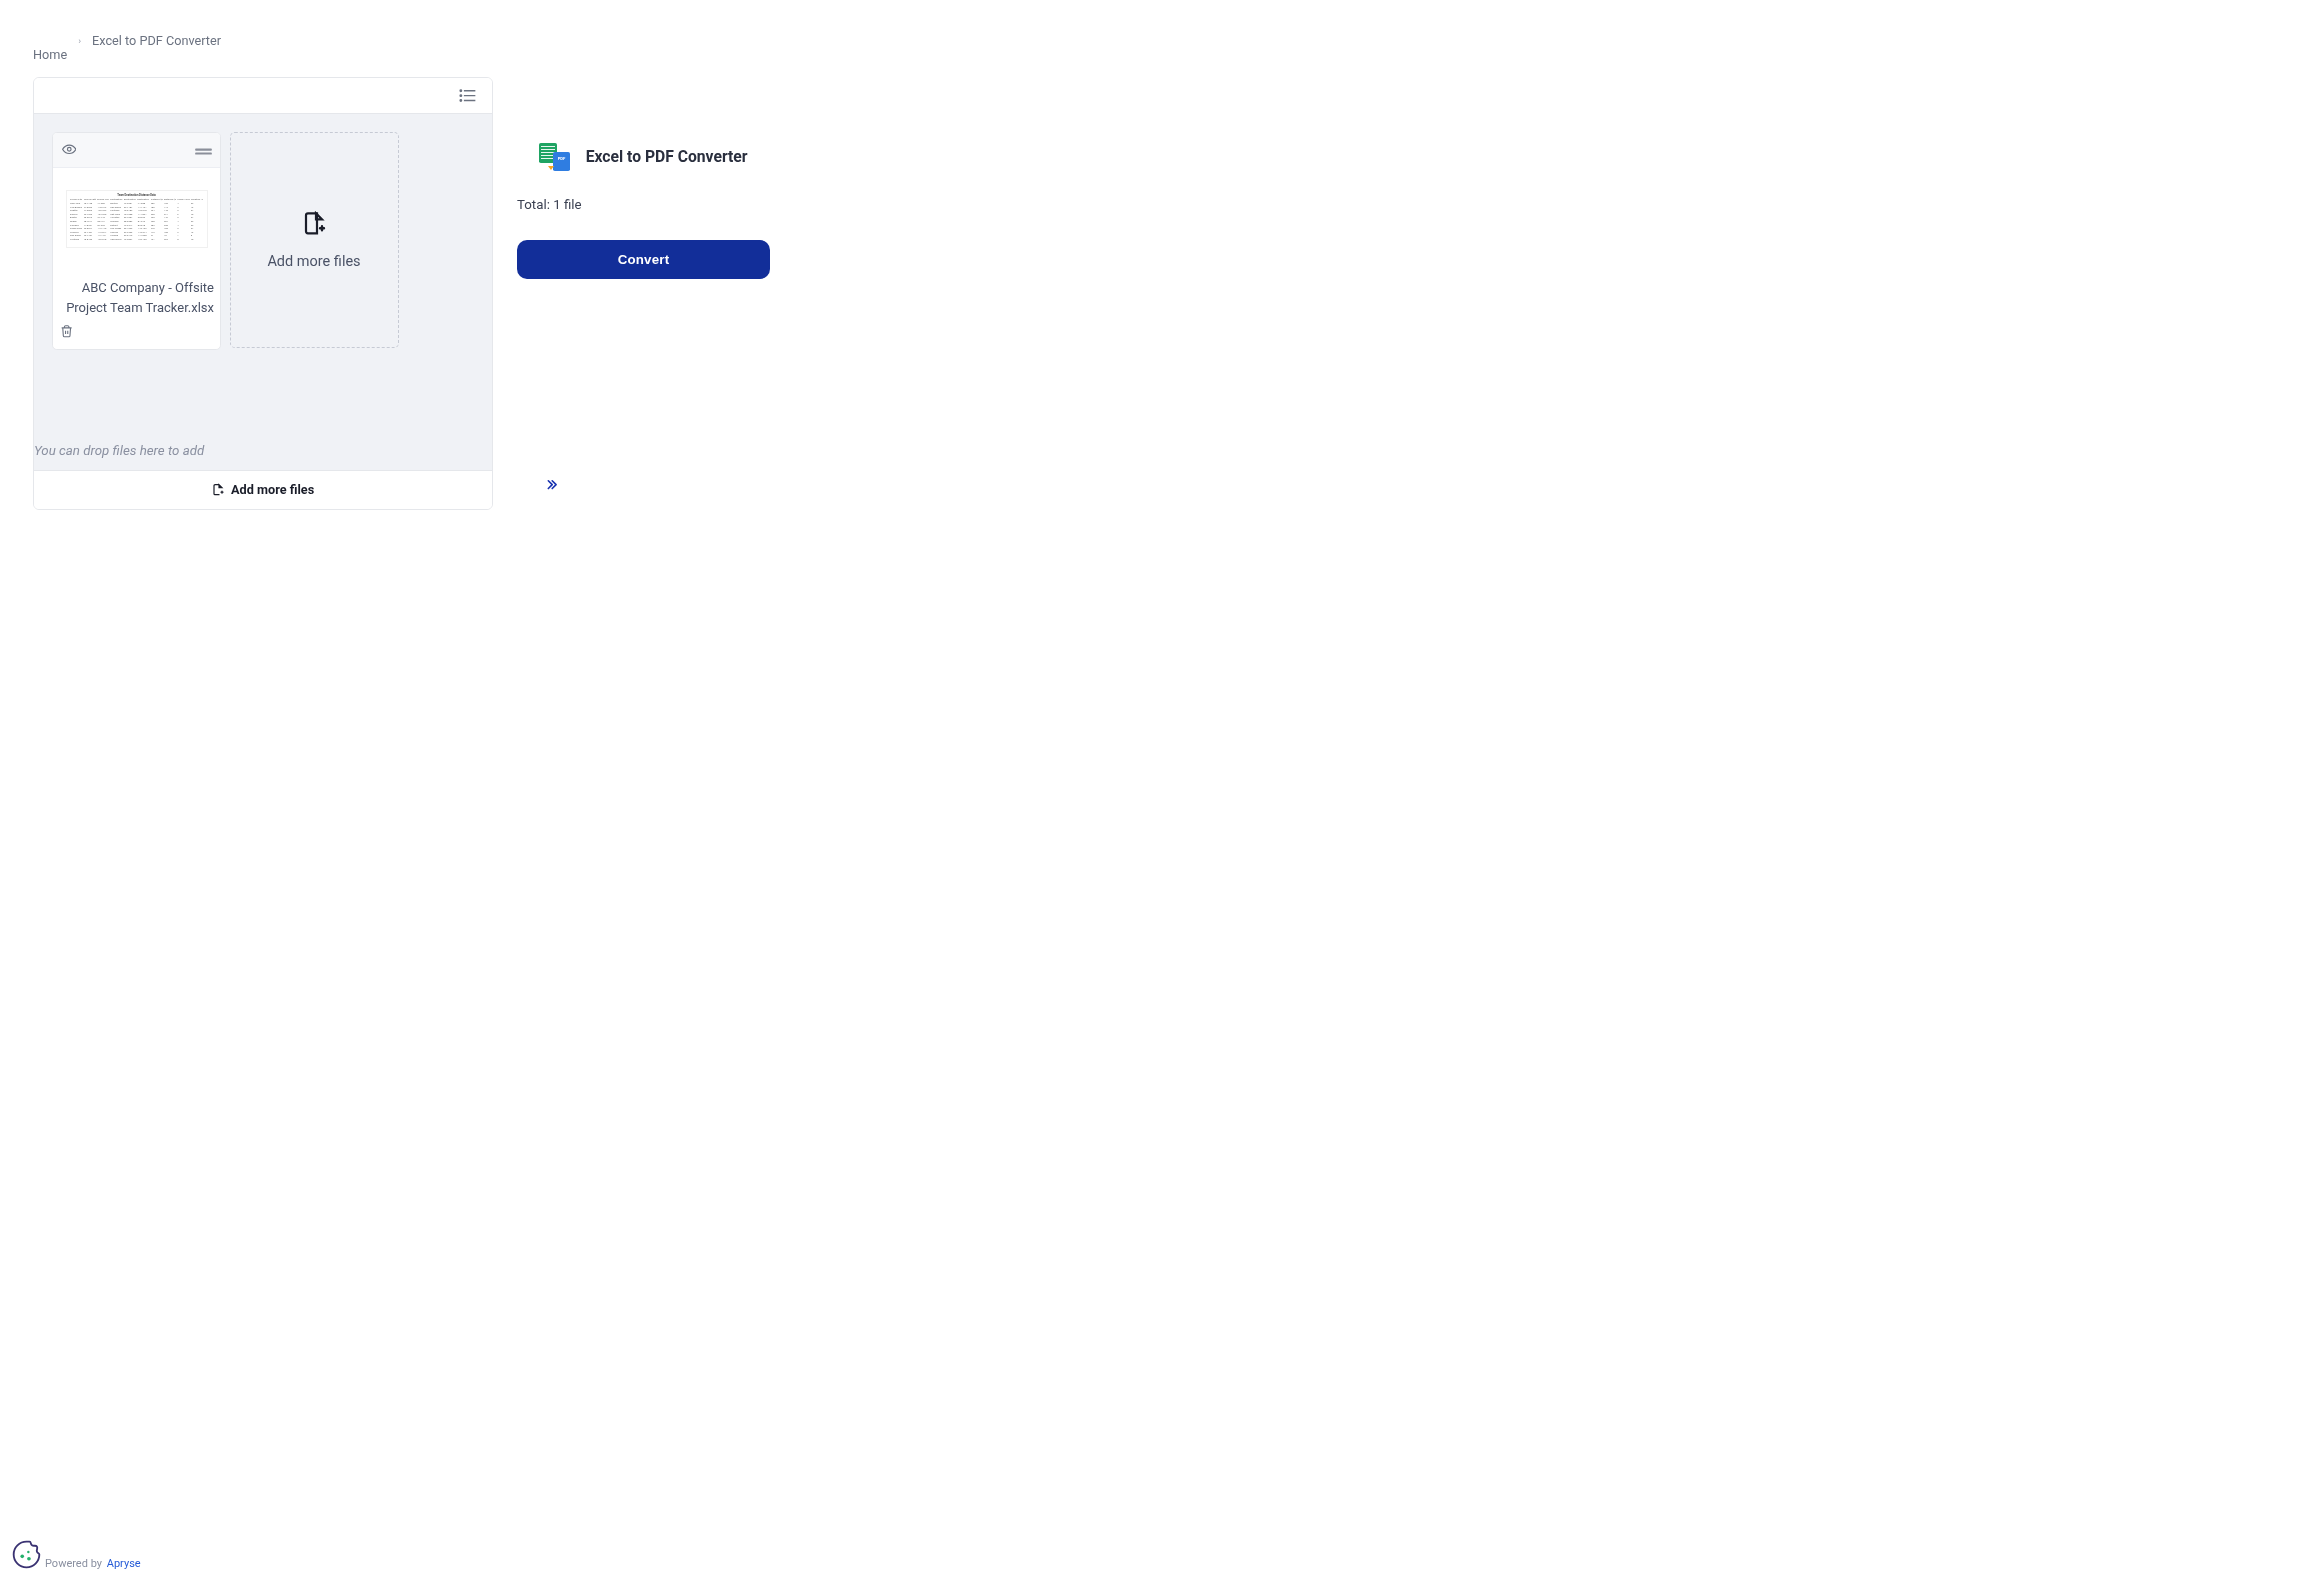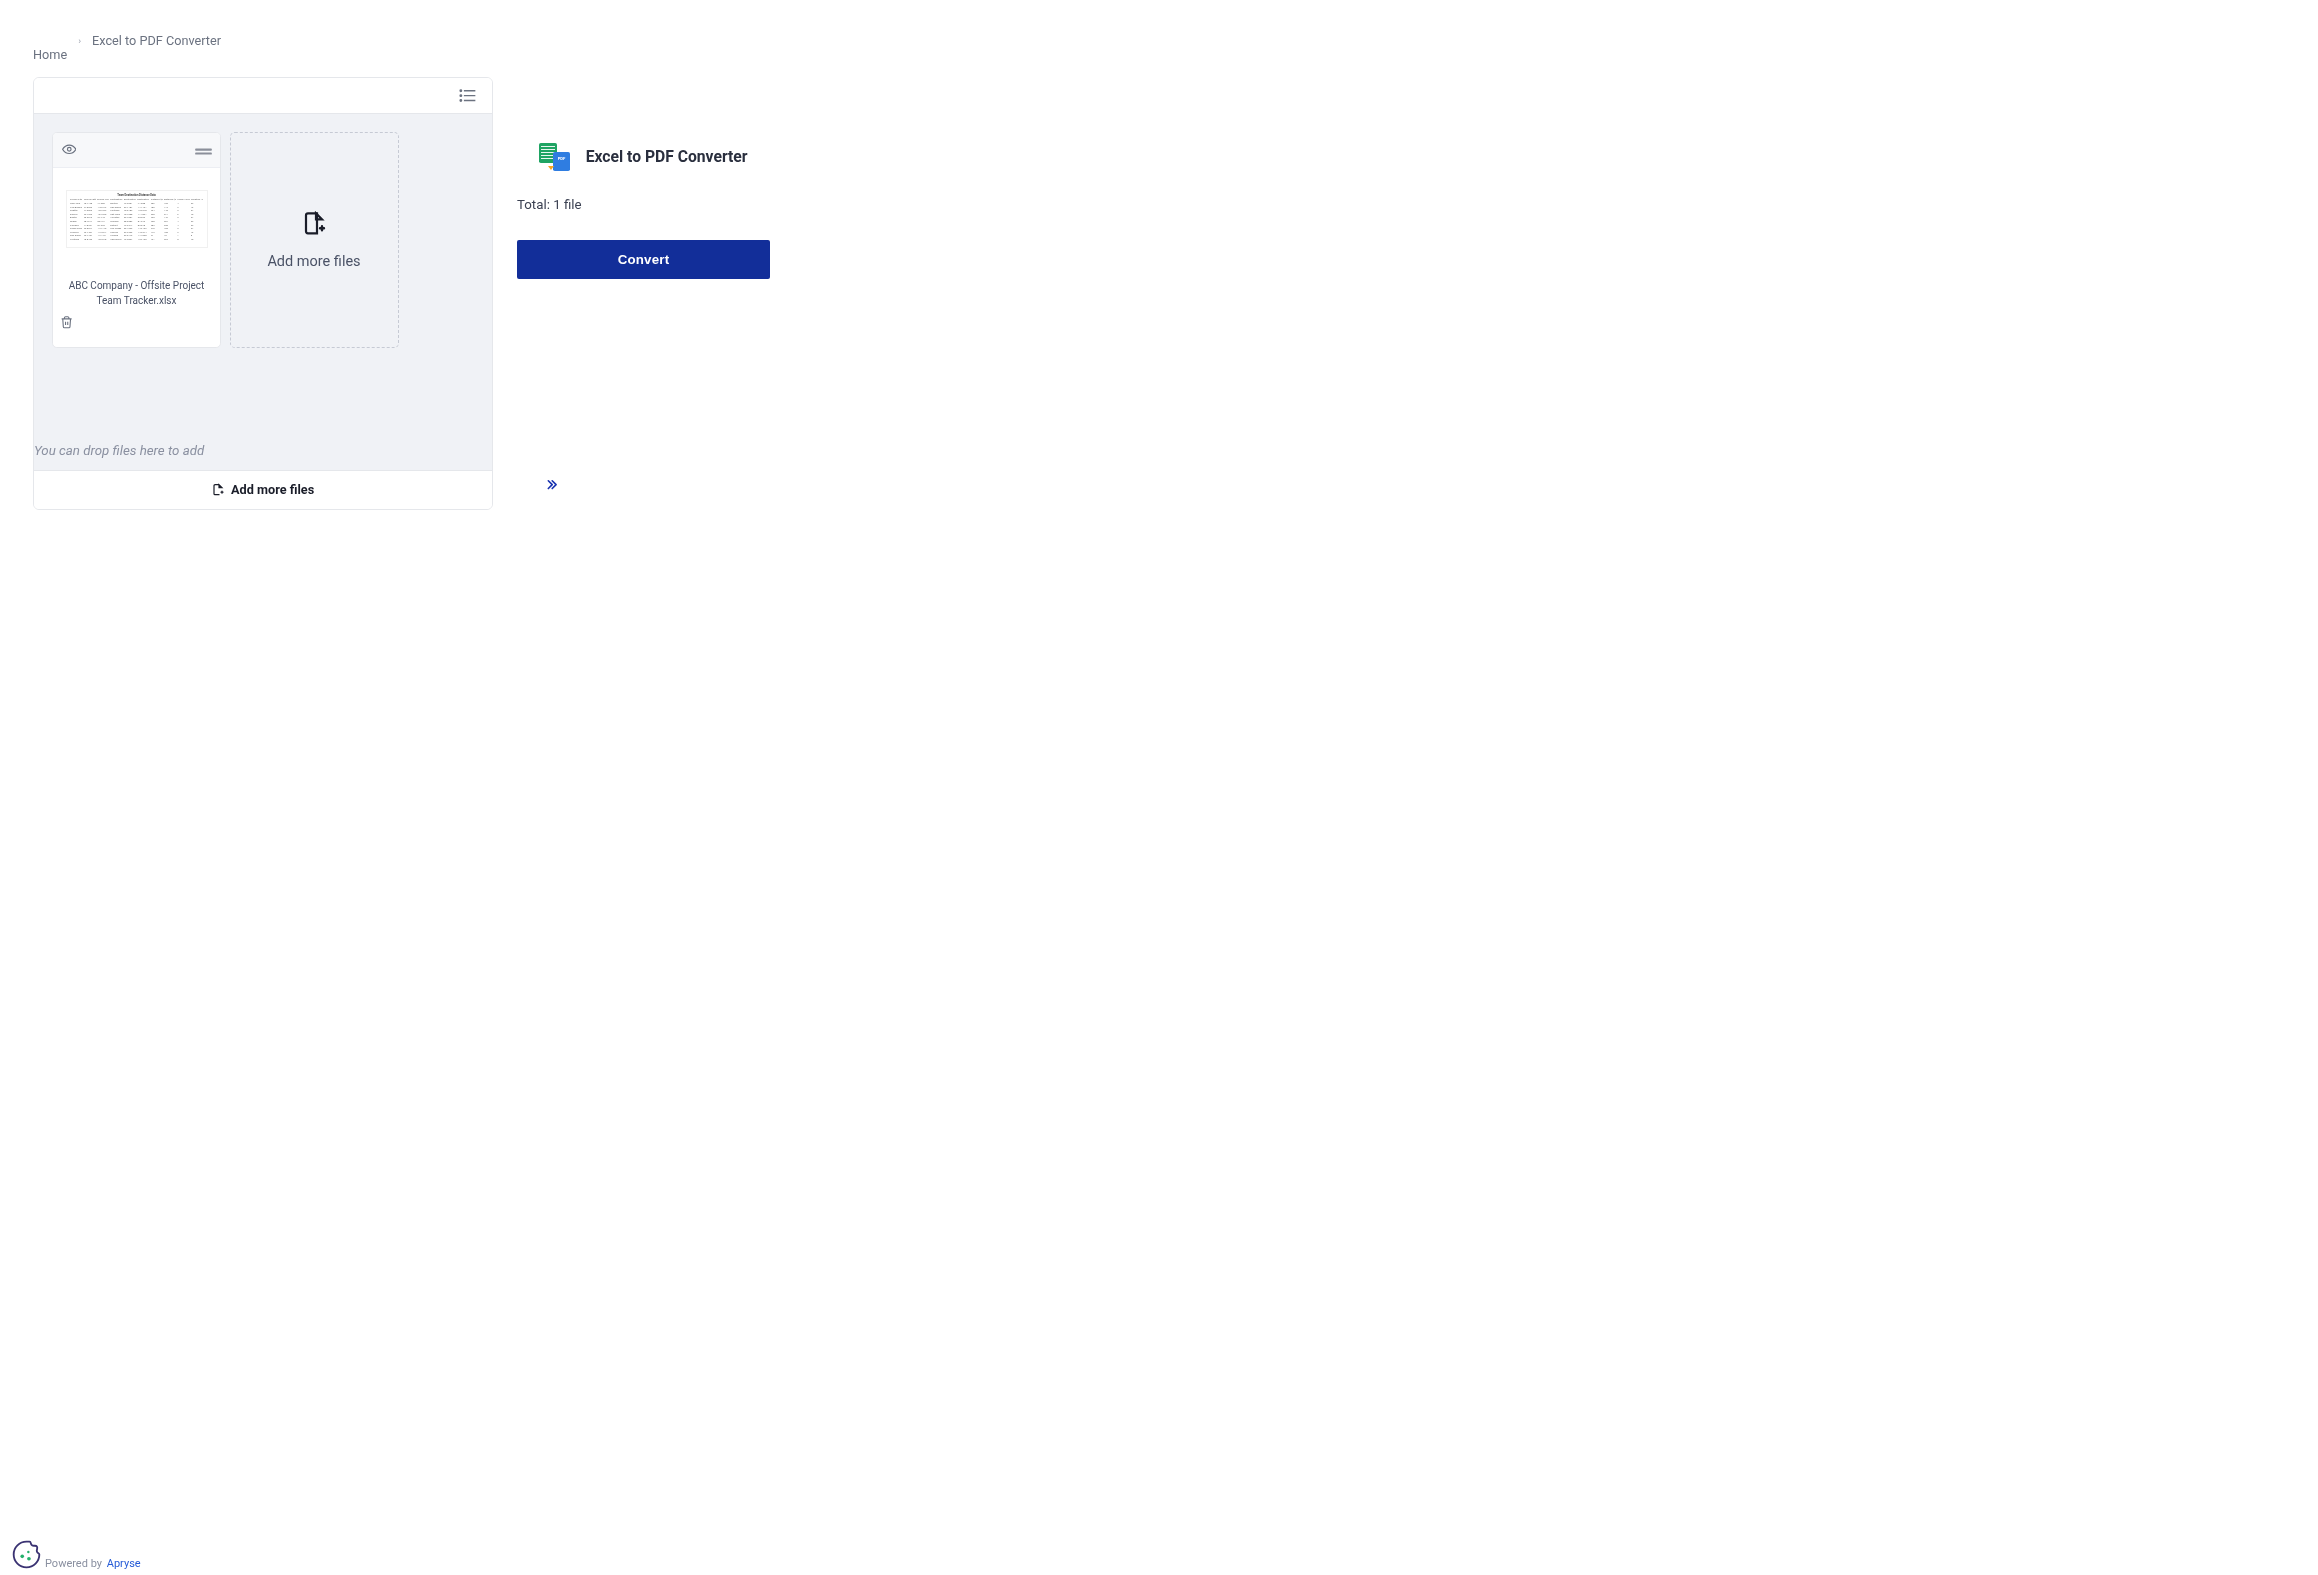--- a/index.html
+++ b/index.html
@@ -109,22 +109,22 @@
     text-align:center;
     font-weight:bold;
     font-size:2.7px;
     margin-bottom:1.2px;
     color:#444;
   }
   .sheet-thumb .row{display:flex;gap:1.2px;margin-bottom:0.6px;}
   .sheet-thumb .cell{flex:1;white-space:nowrap;overflow:hidden;}
   .file-name {
     padding: 8.5px 6px 4.8px;
-    text-align:center;
-    font-size:10px;
+    text-align:right;
+    font-size:13px;
     color:#4a5266;
     line-height:1.5;
   }
   .file-actions {
     padding: 2.4px 7.2px 8.5px;
   }
   .trash-btn { cursor:pointer; color:#6b7280;}
   .add-tile {
     width: 169px;
     height: 216px;
@@ -184,21 +184,21 @@
     font-size:13.3px;
     color:#3b4152;
     margin-bottom: 28px;
   }
   .convert-btn{
     width: 100%;
     height: 39px;
     background:#122e99;
     color:#fff;
     border:none;
-    border-radius:2px;
+    border-radius:10px;
     font-size:13.3px;
     font-weight:700;
     cursor:pointer;
     letter-spacing:0.2px;
   }
   .collapse-btn{
     position:absolute;
     left: 28px;
     bottom: -187px;
     color:#1933b0;

